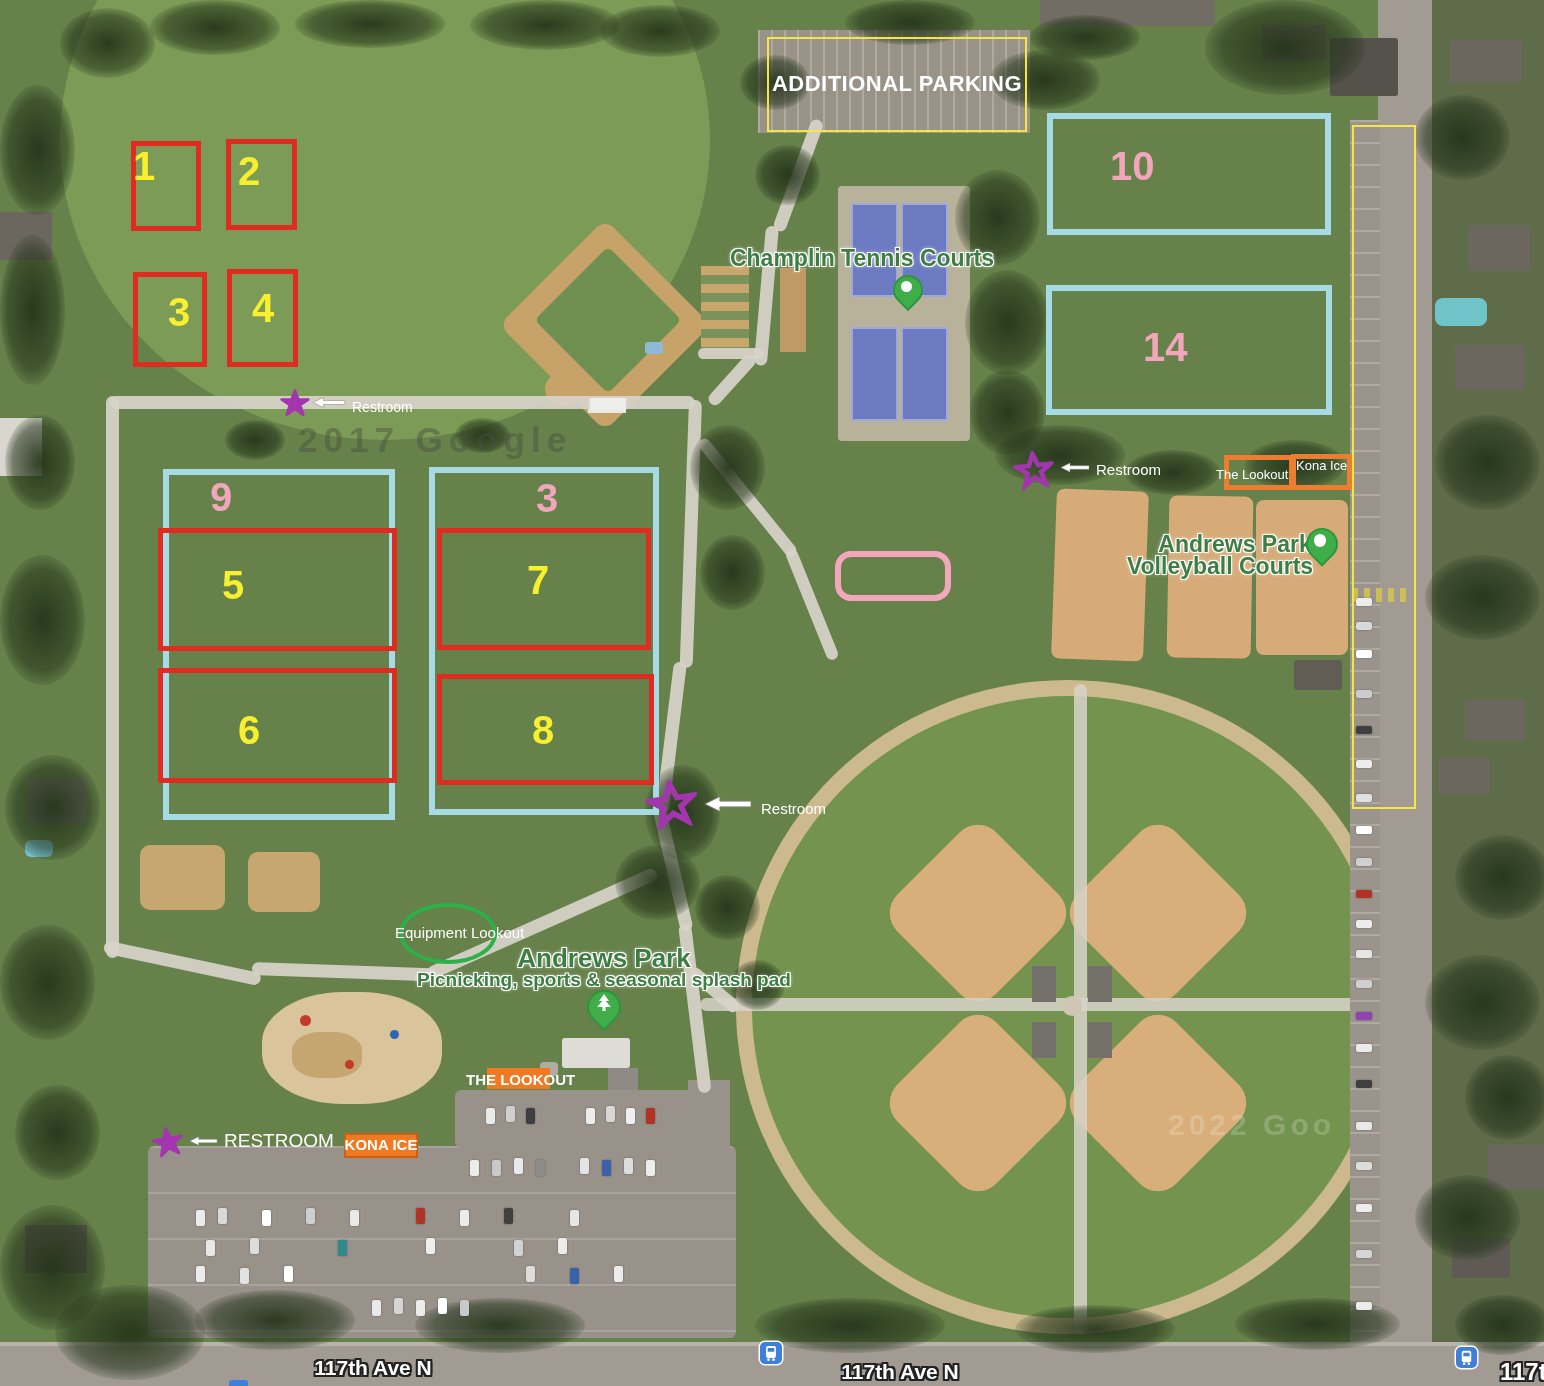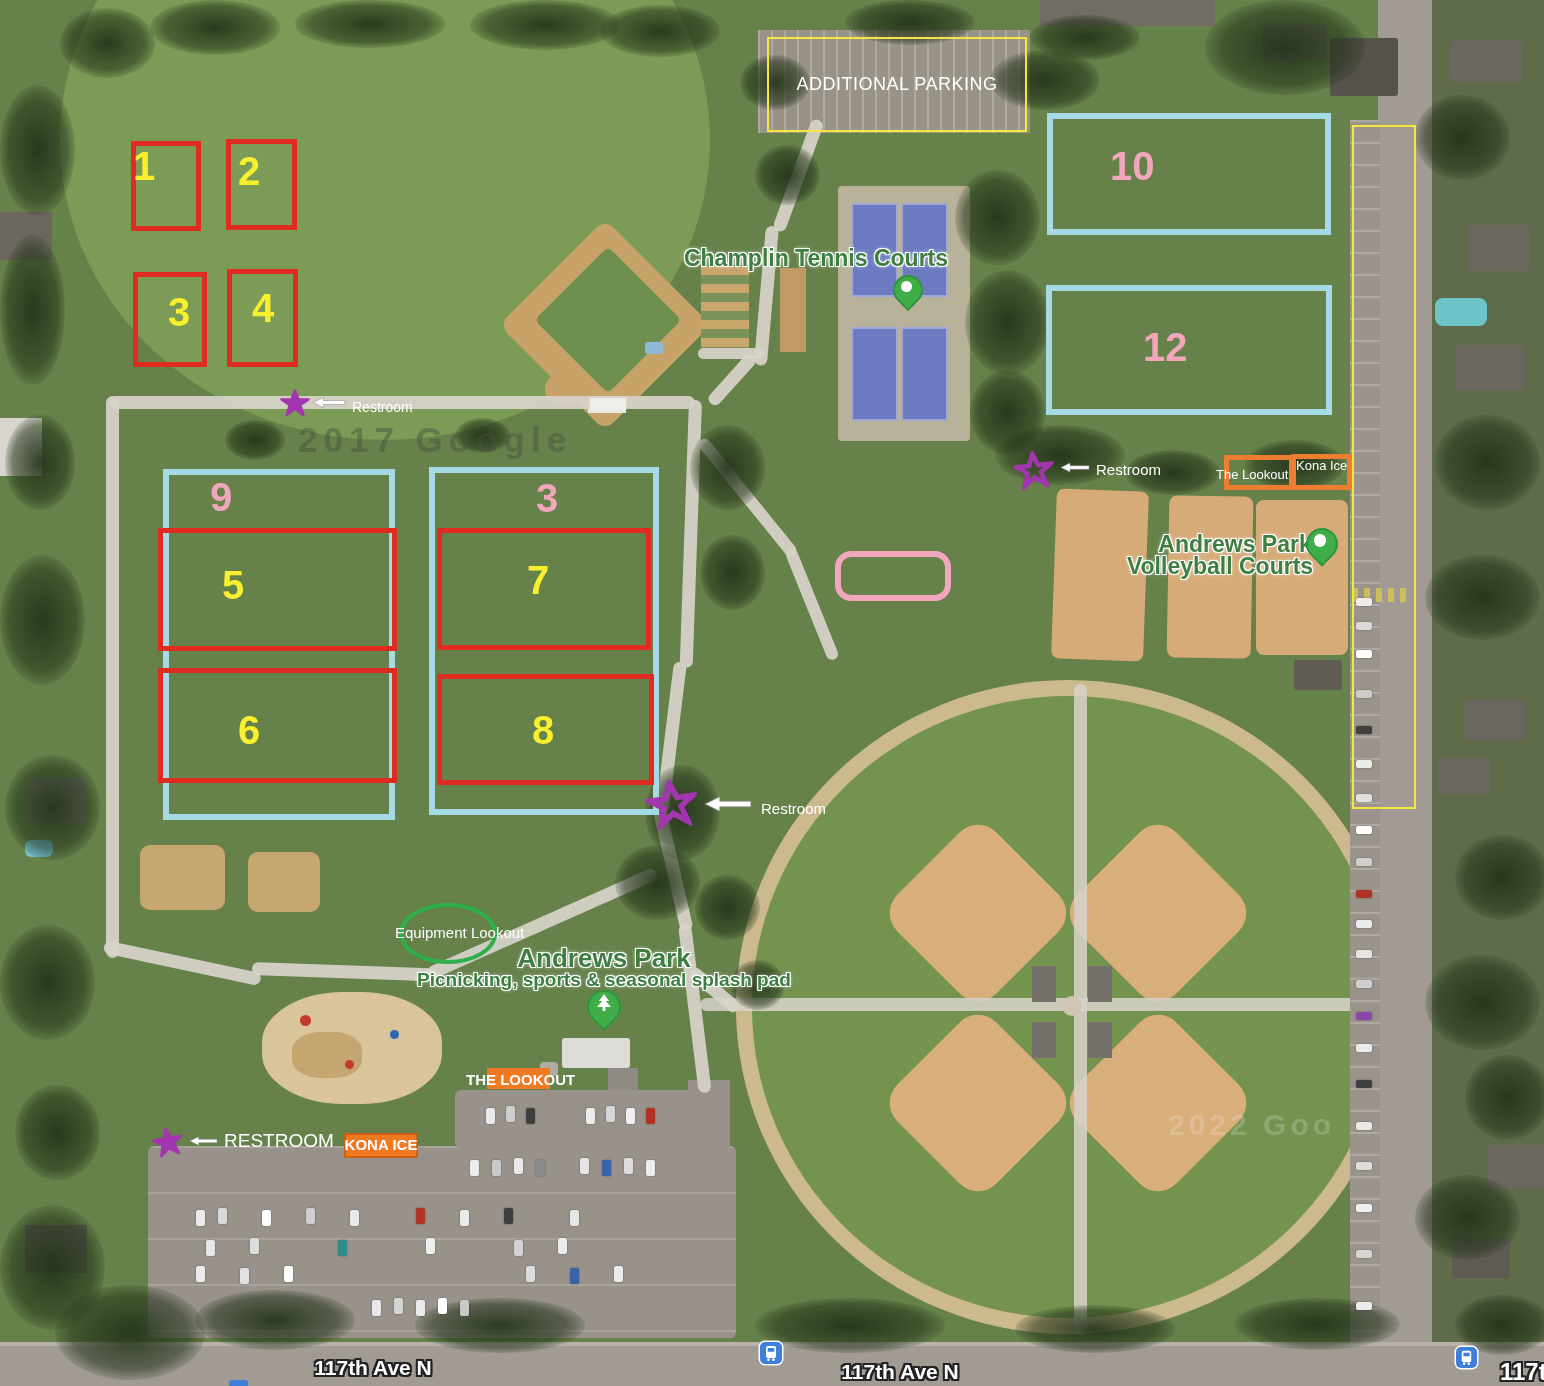--- a/index.html
+++ b/index.html
@@ -264,33 +264,33 @@
   <div class="num n-yellow" style="left:168px;top:292px;">3</div>
   <div class="num n-yellow" style="left:252px;top:288px;">4</div>
 
   <div class="box box-blue" style="left:163px;top:469px;width:220px;height:339px;"></div>
   <div class="box box-blue" style="left:429px;top:467px;width:218px;height:336px;"></div>
   <div class="box box-blue" style="left:1047px;top:113px;width:272px;height:110px;"></div>
   <div class="box box-blue" style="left:1046px;top:285px;width:274px;height:118px;"></div>
   <div class="num n-pink" style="left:210px;top:477px;">9</div>
   <div class="num n-pink" style="left:536px;top:478px;">3</div>
   <div class="num n-pink" style="left:1110px;top:146px;">10</div>
-  <div class="num n-pink" style="left:1143px;top:327px;">12</div>
+  <div class="num n-pink" style="left:1143px;top:327px;">14</div>
 
   <div class="box box-red" style="left:158px;top:528px;width:229px;height:113px;"></div>
   <div class="box box-red" style="left:158px;top:668px;width:229px;height:105px;"></div>
   <div class="box box-red" style="left:437px;top:528px;width:204px;height:112px;"></div>
   <div class="box box-red" style="left:437px;top:674px;width:207px;height:101px;"></div>
   <div class="num n-yellow" style="left:222px;top:565px;">5</div>
   <div class="num n-yellow" style="left:238px;top:710px;">6</div>
   <div class="num n-yellow" style="left:527px;top:560px;">7</div>
   <div class="num n-yellow" style="left:532px;top:710px;">8</div>
 
   <div class="box box-yellow ctr" style="left:767px;top:37px;width:256px;height:91px;">
-    <span class="wlabel" style="position:static;font-size:18px;letter-spacing:.5px;">ADDITIONAL PARKING</span>
+    <span class="wlabel" style="position:static;font-size:22px;letter-spacing:.5px;font-weight:bold;">ADDITIONAL PARKING</span>
   </div>
   <div class="box box-yellow" style="left:1352px;top:125px;width:60px;height:680px;"></div>
 
   <svg class="star" style="left:280px;top:388px;" width="30" height="30" viewBox="0 0 100 100">
     <path d="M50 8 L62 38 L95 38 L68 57 L78 90 L50 70 L22 90 L32 57 L5 38 L38 38 Z" fill="#a335ae" stroke="#a335ae" stroke-width="8" stroke-linejoin="round"></path>
   </svg>
   <svg class="arrow" style="left:312px;top:396px;" width="34" height="13" viewBox="0 0 60 22">
     <path d="M2 11 L20 2 L20 7.5 L58 7.5 L58 14.5 L20 14.5 L20 20 Z" fill="#fff" stroke="#8a8a8a" stroke-width="1"></path>
   </svg>
   <div class="wlabel" style="left:352px;top:400px;font-size:14px;">Restroom</div>
@@ -328,21 +328,21 @@
   <div class="wlabel" style="left:466px;top:1072px;font-size:15px;font-weight:bold;">THE LOOKOUT</div>
   <div class="abs ctr" style="left:344px;top:1133px;width:74px;height:25px;background:#f07a22;border:2px solid #cc5f12;z-index:29;box-sizing:border-box;">
     <span class="wlabel" style="position:static;font-size:15px;font-weight:bold;">KONA ICE</span>
   </div>
 
   <div class="box" style="left:835px;top:551px;width:104px;height:38px;border:6px solid #f2a7bd;border-radius:16px;"></div>
 
   <div class="box" style="left:399px;top:903px;width:90px;height:53px;border:4px solid #2bb04a;border-radius:50%;"></div>
   <div class="wlabel" style="left:395px;top:925px;font-size:15px;">Equipment Lookout</div>
 
-  <div class="poi" style="left:816px;top:245px;transform:translateX(-50%);font-size:23px;">Champlin Tennis Courts</div>
+  <div class="poi" style="left:862px;top:245px;transform:translateX(-50%);font-size:23px;">Champlin Tennis Courts</div>
   <div class="pin" style="left:893px;top:275px;width:30px;height:30px;">
     <div class="drop"></div>
       <div class="dot"></div>
   </div>
 
   <div class="poi" style="left:1235px;top:531px;transform:translateX(-50%);font-size:23px;">Andrews Park</div>
   <div class="poi" style="left:1220px;top:553px;transform:translateX(-50%);font-size:23px;">Volleyball Courts</div>
   <div class="pin" style="left:1306px;top:528px;width:32px;height:32px;">
     <div class="drop"></div>
       <div class="dot"></div>

